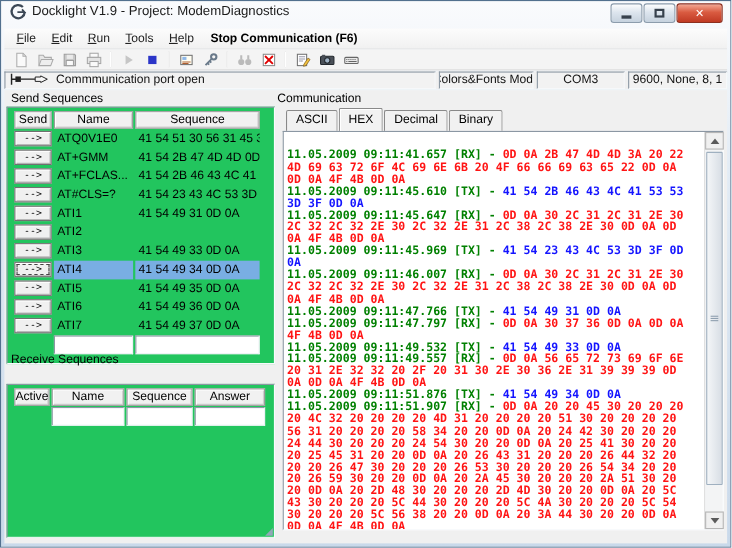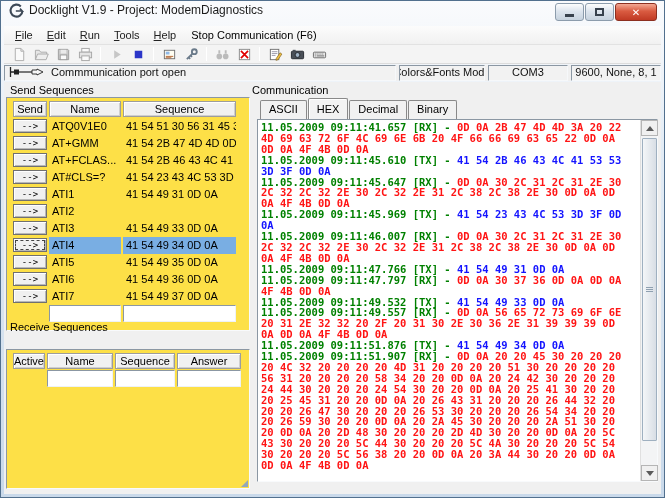--- a/index.html
+++ b/index.html
@@ -25,21 +25,21 @@
           background:linear-gradient(#f3a893,#d95b41 45%,#c03a24); color:#fff; font-weight:bold; }
   .minglyph { width:9px; height:3px; background:#37414d; margin-top:6px; }
   .maxglyph { width:9px; height:8px; border:2px solid #37414d; }
 
   
   .menubar { position:absolute; top:25px; left:3px; right:3px; height:19px;
              background:linear-gradient(#fcfcfc,#f1f1f1); border-bottom:1px solid #e2e2e2;
              display:flex; align-items:center; padding-left:4px; }
   .menu-item { padding:2px 7px; color:#222; }
   .menu-item u { text-decoration:underline; }
-  .menu-cmd { font-weight:normal; padding:2px 8px; color:#000; }
+  .menu-cmd { font-weight:bold; padding:2px 8px; color:#000; }
 
   
   .toolbar { position:absolute; top:44px; left:3px; right:3px; height:19px;
              background:#f4f4f4; border-bottom:1px solid #dcdcdc;
              display:flex; align-items:center; padding-left:5px; gap:2px; }
   .tbtn { width:20px; height:18px; display:flex; align-items:center; justify-content:center; }
   .tbtn svg { width:15px; height:15px; }
   .tbtn.disabled { opacity:.55; filter:grayscale(1); }
   .tsep { width:1px; height:14px; background:#c6c6c6; border-right:1px solid #fff; margin:0 3px; }
 
@@ -51,21 +51,21 @@
             font-size:11px; color:#111; white-space:nowrap; overflow:hidden; }
   .spanel.grow { flex:1 1 auto; padding-left:4px; }
   .spanel.c { justify-content:center; }
   .sp2 { width:86px; } .sp3 { width:80px; } .sp4 { width:90px; }
   .plug { width:36px; height:12px; margin-right:6px; flex:none; }
 
   
   .client { position:absolute; top:81px; left:3px; right:3px; bottom:3px; background:#f0f0f0; }
   .grouplabel { position:absolute; font-size:11px; color:#000; }
 
-  .sunken { border:1px solid; border-color:#8b97a3 #f8fafc #f8fafc #8b97a3; background:#fde047; }
+  .sunken { border:1px solid; border-color:#8b97a3 #f8fafc #f8fafc #8b97a3; background:#22c55e; }
 
   
   #sendPanel { position:absolute; left:2px; top:15px; width:244px; height:234px; overflow:hidden; }
   .sgrid { padding:3px 0 0 6px; }
   .srow { display:grid; grid-template-columns:34px 72px 113px; column-gap:2px; height:17px; }
   .hcell { background:#f1f1f1; border:1px solid #9d9d9d;
            box-shadow:inset 1px 1px 0 #fff, inset -1px -1px 0 #cfcfcf;
            text-align:center; line-height:14px; font-size:11px; height:16px; }
   .cell { line-height:16px; padding-left:3px; white-space:nowrap; overflow:hidden; font-size:11px; }
   .srow.sel .cell { background:#79aee3; }
@@ -87,21 +87,21 @@
               align-items:flex-end; padding-left:2px; }
   .tab { border:1px solid #898989; border-bottom:none; border-radius:2px 2px 0 0;
          background:#f1f1f1; padding:2px 8px 2px 8px; font-size:11px; height:19px;
          margin-right:1px; position:relative; }
   .tab.active { height:21px; padding-top:4px; z-index:3; background:#f2f2f2;
                 box-shadow:inset 1px 1px 0 #fff; }
 
   #logFrame { position:absolute; left:253px; right:3px; top:37px; bottom:12px;
               border:1px solid; border-color:#8b97a3 #f8fafc #f8fafc #8b97a3;
               background:#fff; display:flex; }
-  #logText { flex:1 1 auto; overflow:hidden; padding:2px 0 0 3px;
+  #logText { flex:1 1 auto; overflow:hidden; padding:16px 0 0 3px;
              font:bold 10.5px/10.9px "DejaVu Sans Mono",monospace; white-space:pre; }
   .logline { white-space:pre; }
   .ts { color:#008000; }
   .rx { color:#ff1414; }
   .tx { color:#1414ff; }
 
   
   .vscroll { flex:none; width:17px; background:#f3f4f5; border-left:1px solid #e0e0e0;
              position:relative; }
   .sarrow { position:absolute; left:0; width:17px; height:16px; background:#f0f0f0;

